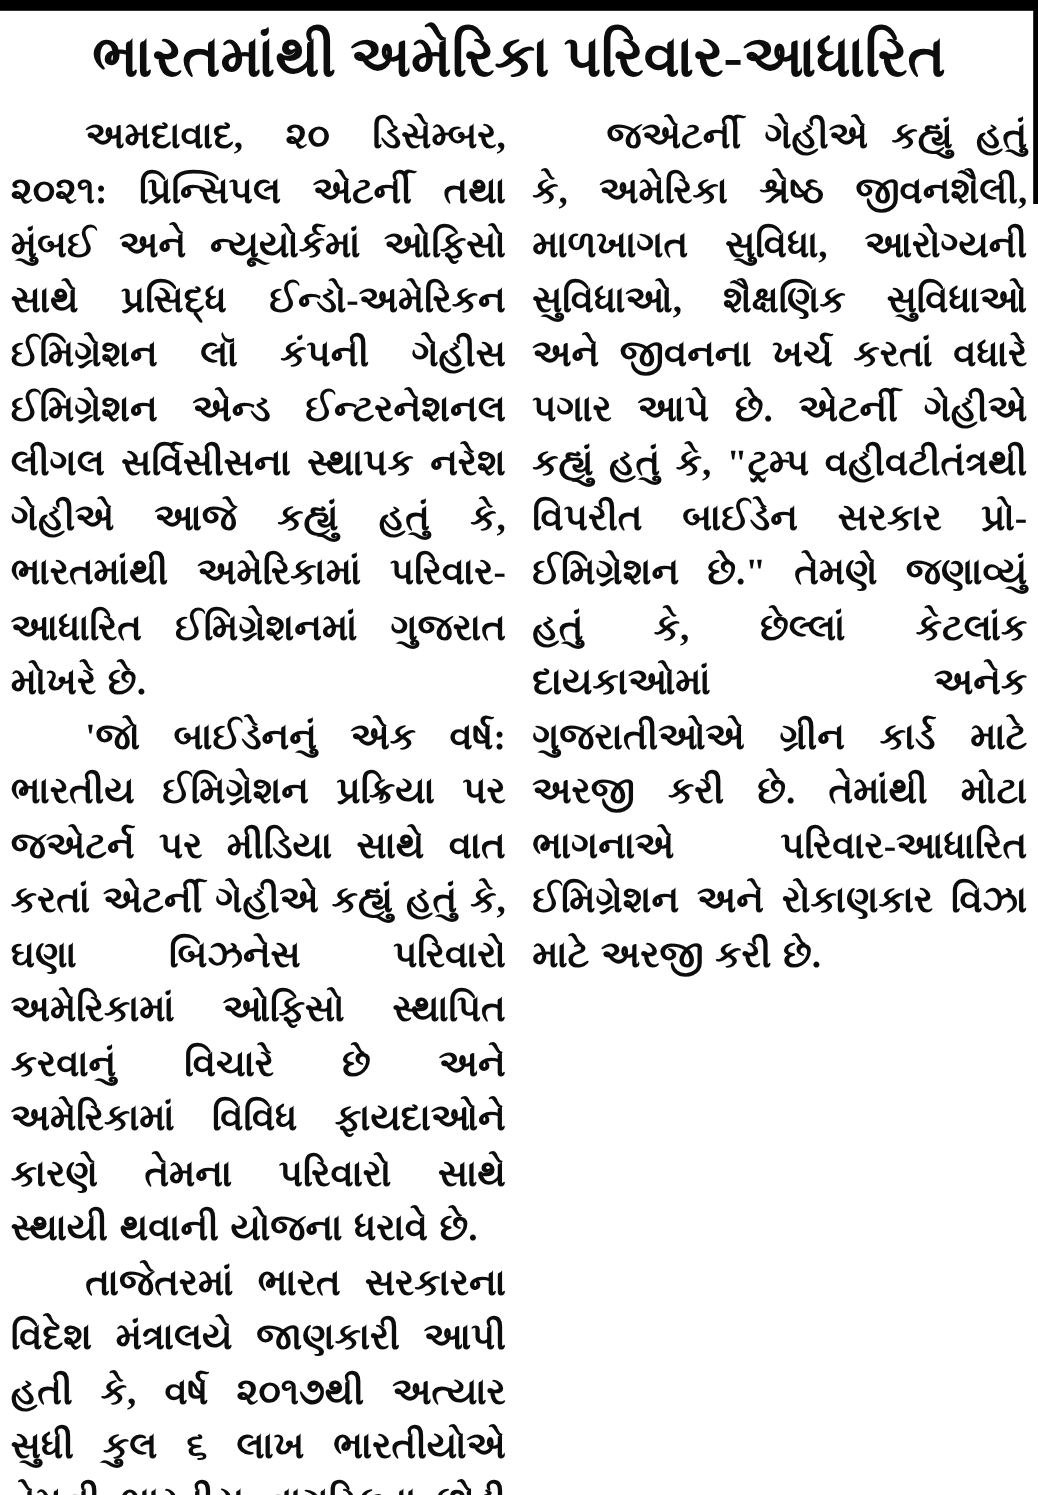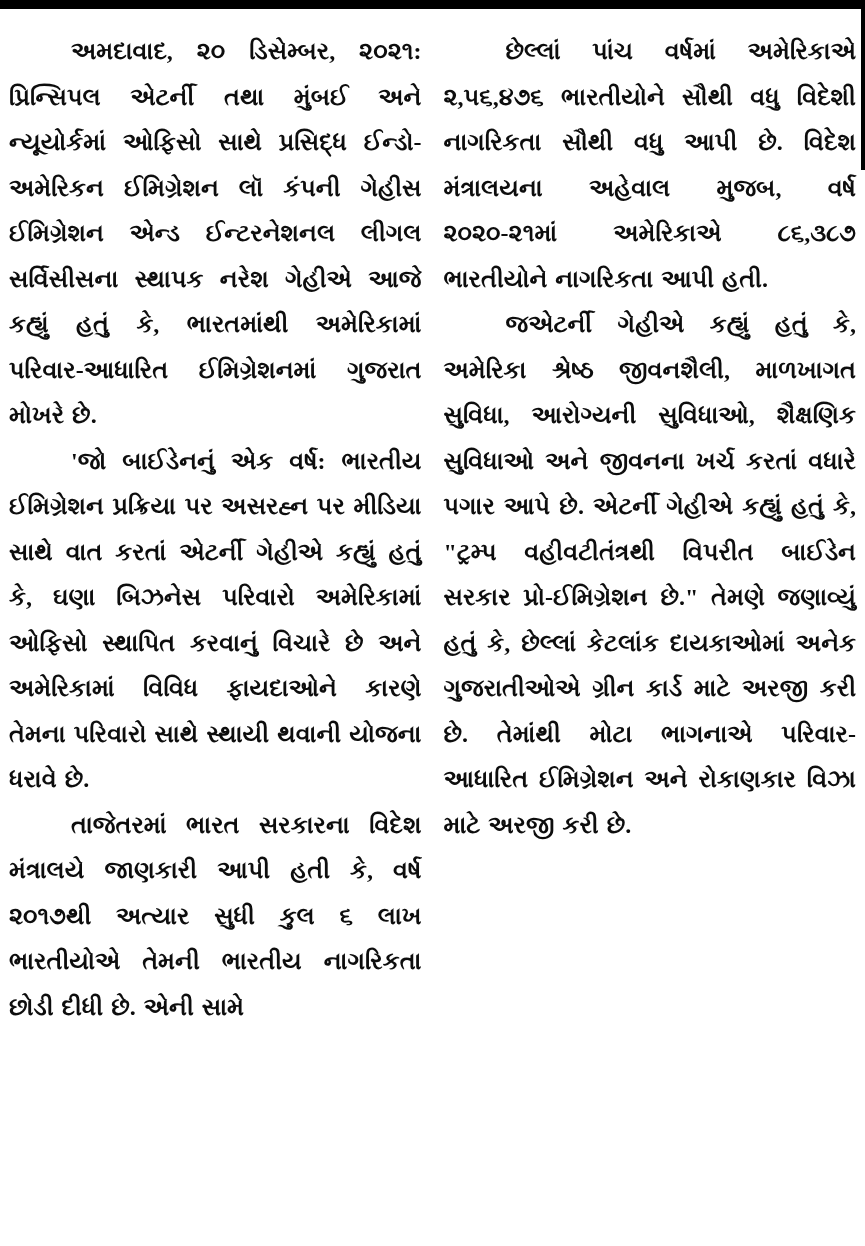--- a/index.html
+++ b/index.html
@@ -40,48 +40,48 @@
     gap: 22px;
     padding: 0 9px;
     margin-top: 6px;
   }
   .col {
     flex: 1 1 0;
     min-width: 0;
   }
   .para {
     margin: 0;
-    font-size: 24px;
+    font-size: 31px;
     line-height: 45.5px;
     font-weight: bold;
     text-align: justify;
     text-indent: 62px;
     word-spacing: 2px;
   }
   .para.no-indent { text-indent: 0; }
 </style>
 </head>
 <body>
 
 <div class="page">
 
   <div class="scan-top-bar"></div>
   <div class="scan-edge-line"></div>
 
   <h1 class="headline">
+    <span class="hl-line">ભારતમાંથી અમેરિકા પરિવાર-આધારિત</span>
   </h1>
 
   <div class="cols">
 
     <div class="col">
       <p class="para">અમદાવાદ, ૨૦ ડિસેમ્બર, ૨૦૨૧: પ્રિન્સિપલ એટર્ની તથા મુંબઈ અને ન્યૂયોર્કમાં ઓફિસો સાથે પ્રસિદ્ધ ઈન્ડો-અમેરિકન ઈમિગ્રેશન લૉ કંપની ગેહીસ ઈમિગ્રેશન એન્ડ ઈન્ટરનેશનલ લીગલ સર્વિસીસના સ્થાપક નરેશ ગેહીએ આજે કહ્યું હતું કે, ભારતમાંથી અમેરિકામાં પરિવાર-આધારિત ઈમિગ્રેશનમાં ગુજરાત મોખરે છે.</p>
-      <p class="para">'જો બાઈડેનનું એક વર્ષ: ભારતીય ઈમિગ્રેશન પ્રક્રિયા પર અસરહ્ન પર મીડિયા સાથે વાત કરતાં એટર્ની ગેહીએ કહ્યું હતું કે, ઘણા બિઝનેસ પરિવારો અમેરિકામાં ઓફિસો સ્થાપિત કરવાનું વિચારે છે અને અમેરિકામાં વિવિધ ફાયદાઓને કારણે તેમના પરિવારો સાથે સ્થાયી થવાની યોજના ધરાવે છે.</p>
+      <p class="para">'જો બાઈડેનનું એક વર્ષ: ભારતીય ઈમિગ્રેશન પ્રક્રિયા પર જએટર્ન પર મીડિયા સાથે વાત કરતાં એટર્ની ગેહીએ કહ્યું હતું કે, ઘણા બિઝનેસ પરિવારો અમેરિકામાં ઓફિસો સ્થાપિત કરવાનું વિચારે છે અને અમેરિકામાં વિવિધ ફાયદાઓને કારણે તેમના પરિવારો સાથે સ્થાયી થવાની યોજના ધરાવે છે.</p>
       <p class="para">તાજેતરમાં ભારત સરકારના વિદેશ મંત્રાલયે જાણકારી આપી હતી કે, વર્ષ ૨૦૧૭થી અત્યાર સુધી કુલ ૬ લાખ ભારતીયોએ તેમની ભારતીય નાગરિકતા છોડી દીધી છે. એની સામે</p>
     </div>
 
     <div class="col">
-      <p class="para">છેલ્લાં પાંચ વર્ષમાં અમેરિકાએ ૨,૫૬,૪૭૬ ભારતીયોને સૌથી વધુ વિદેશી નાગરિકતા સૌથી વધુ આપી છે. વિદેશ મંત્રાલયના અહેવાલ મુજબ, વર્ષ ૨૦૨૦-૨૧માં અમેરિકાએ ૮૬,૩૮૭ ભારતીયોને નાગરિકતા આપી હતી.</p>
       <p class="para">જએટર્ની ગેહીએ કહ્યું હતું કે, અમેરિકા શ્રેષ્ઠ જીવનશૈલી, માળખાગત સુવિધા, આરોગ્યની સુવિધાઓ, શૈક્ષણિક સુવિધાઓ અને જીવનના ખર્ચ કરતાં વધારે પગાર આપે છે. એટર્ની ગેહીએ કહ્યું હતું કે, "ટ્રમ્પ વહીવટીતંત્રથી વિપરીત બાઈડેન સરકાર પ્રો-ઈમિગ્રેશન છે." તેમણે જણાવ્યું હતું કે, છેલ્લાં કેટલાંક દાયકાઓમાં અનેક ગુજરાતીઓએ ગ્રીન કાર્ડ માટે અરજી કરી છે. તેમાંથી મોટા ભાગનાએ પરિવાર-આધારિત ઈમિગ્રેશન અને રોકાણકાર વિઝા માટે અરજી કરી છે.</p>
     </div>
 
   </div>
 
 </div>
 
 </body></html>

